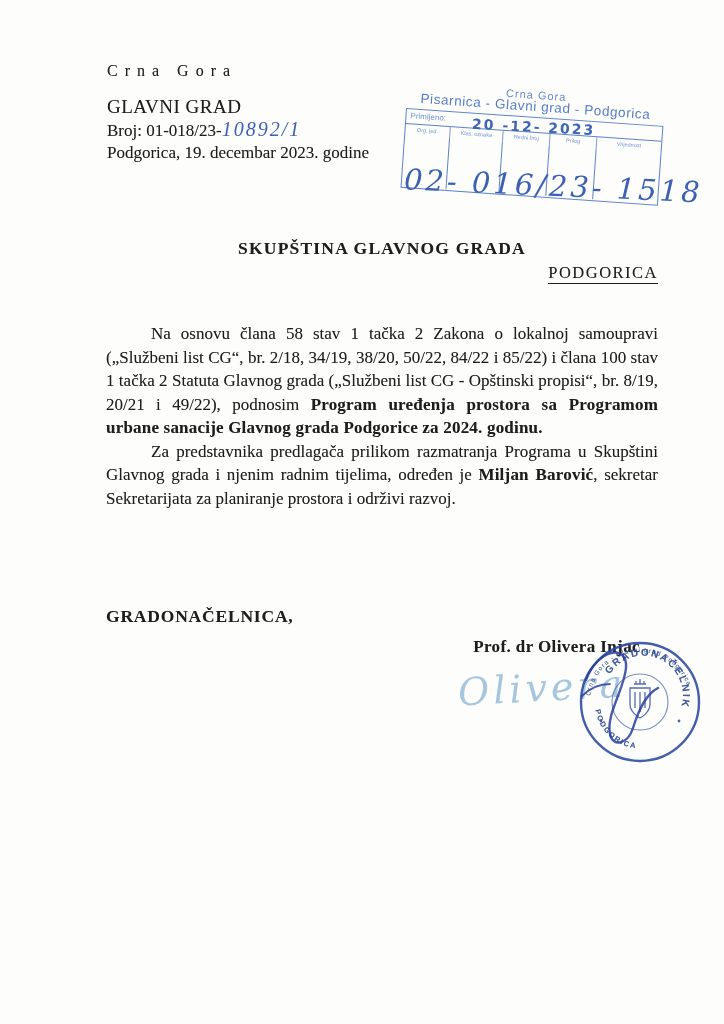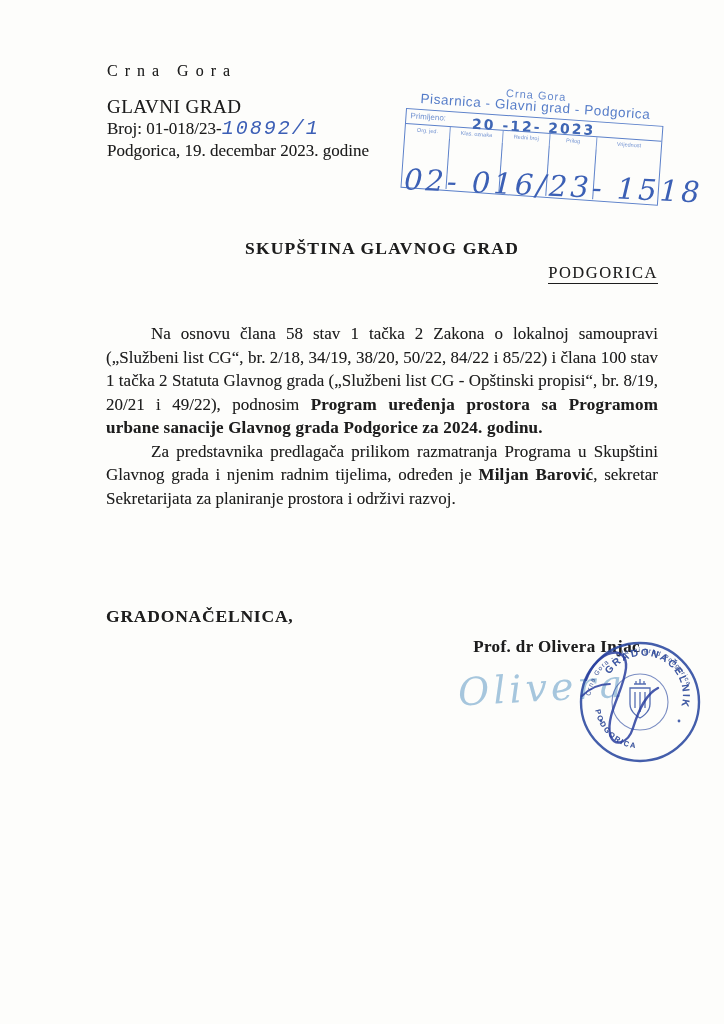--- a/index.html
+++ b/index.html
@@ -16,21 +16,21 @@
   
   .page *{text-shadow:0 0 .5px rgba(40,40,40,.35);}
 
   
   .letterhead{position:absolute;left:107px;top:60px;line-height:22px;}
   .lh-country{font-size:16px;letter-spacing:7px;}
   .lh-entity{font-size:19px;letter-spacing:.5px;margin-top:14px;}
   .lh-office{font-size:18px;font-weight:bold;letter-spacing:.8px;}
   .lh-ref{font-size:17px;}
   .lh-ref .hand{
-    font-family:Liberation Mono, monospace;font-style:italic;
+    font-family:Liberation Serif, serif;font-style:italic;
     color:#3c5fb6;font-size:20px;letter-spacing:2px;
     text-shadow:none;
   }
   .lh-date{font-size:17px;}
 
   
   .rstamp{
     position:absolute;left:408px;top:80px;width:258px;
     transform:rotate(4deg);transform-origin:left top;
     color:#4d76c6;
@@ -118,21 +118,21 @@
         <div class="c c2"></div>
         <div class="c c3"></div>
         <div class="c c4"></div>
         <div class="c c5"></div>
       </div>
       <div class="rs-entry">02- 016/23- 1518</div>
     </div>
   </div>
 
   <div class="addressee">
-    <div class="ad-line1">SKUPŠTINA GLAVNOG GRAD</div>
+    <div class="ad-line1">SKUPŠTINA GLAVNOG GRADA</div>
     <div class="ad-line2"><span>PODGORICA</span></div>
   </div>
 
   <div class="bodytext">
     <p><span>Na osnovu člana 58 stav 1 tačka 2 Zakona o lokalnoj samoupravi („Službeni list CG“, br. 2/18, 34/19, 38/20, 50/22, 84/22 i 85/22) i člana 100 stav 1 tačka 2 Statuta Glavnog grada („Službeni list CG - Opštinski propisi“, br. 8/19, 20/21 i 49/22), podnosim </span><b>Program uređenja prostora sa Programom urbane sanacije Glavnog grada Podgorice za 2024. godinu.</b></p>
     <p><span>Za predstavnika predlagača prilikom razmatranja Programa u Skupštini Glavnog grada i njenim radnim tijelima, određen je </span><b>Miljan Barović</b><span>, sekretar Sekretarijata za planiranje prostora i održivi razvoj.</span></p>
   </div>
 
   <div class="sig-title">GRADONAČELNICA,</div>
   <div class="sig-name">Prof. dr Olivera Injac</div>

